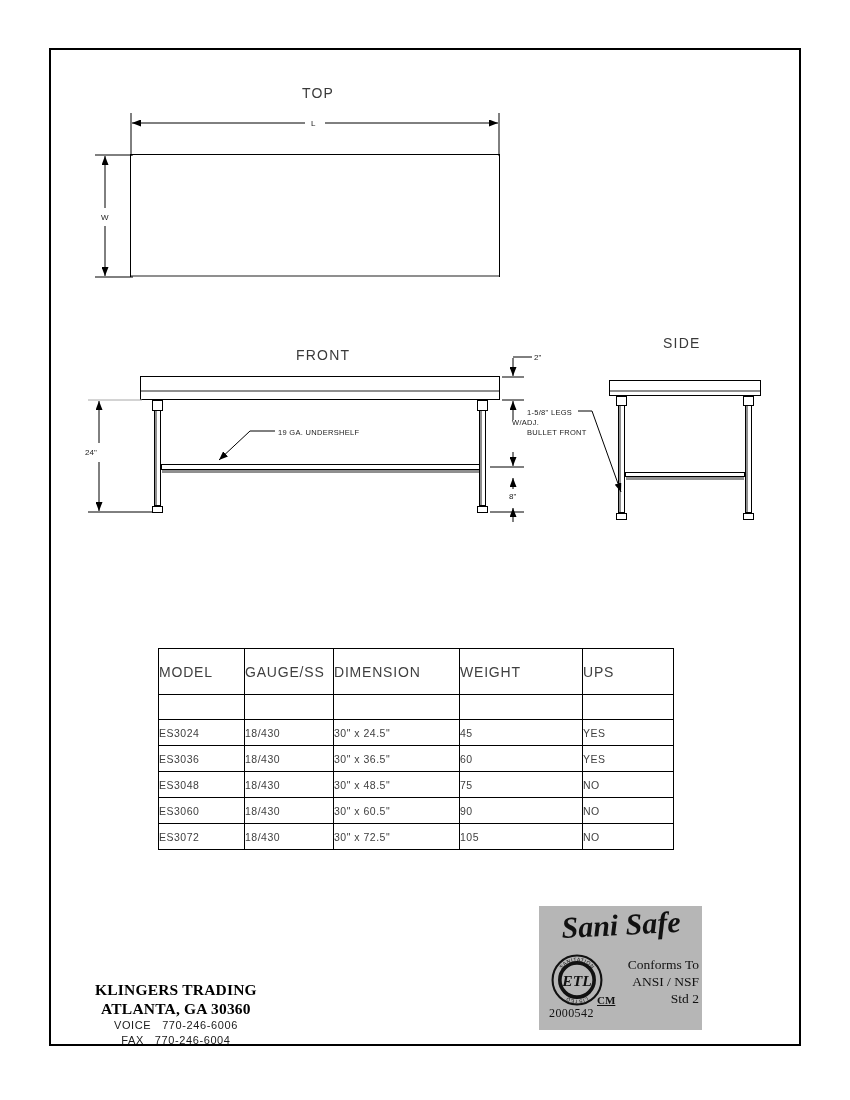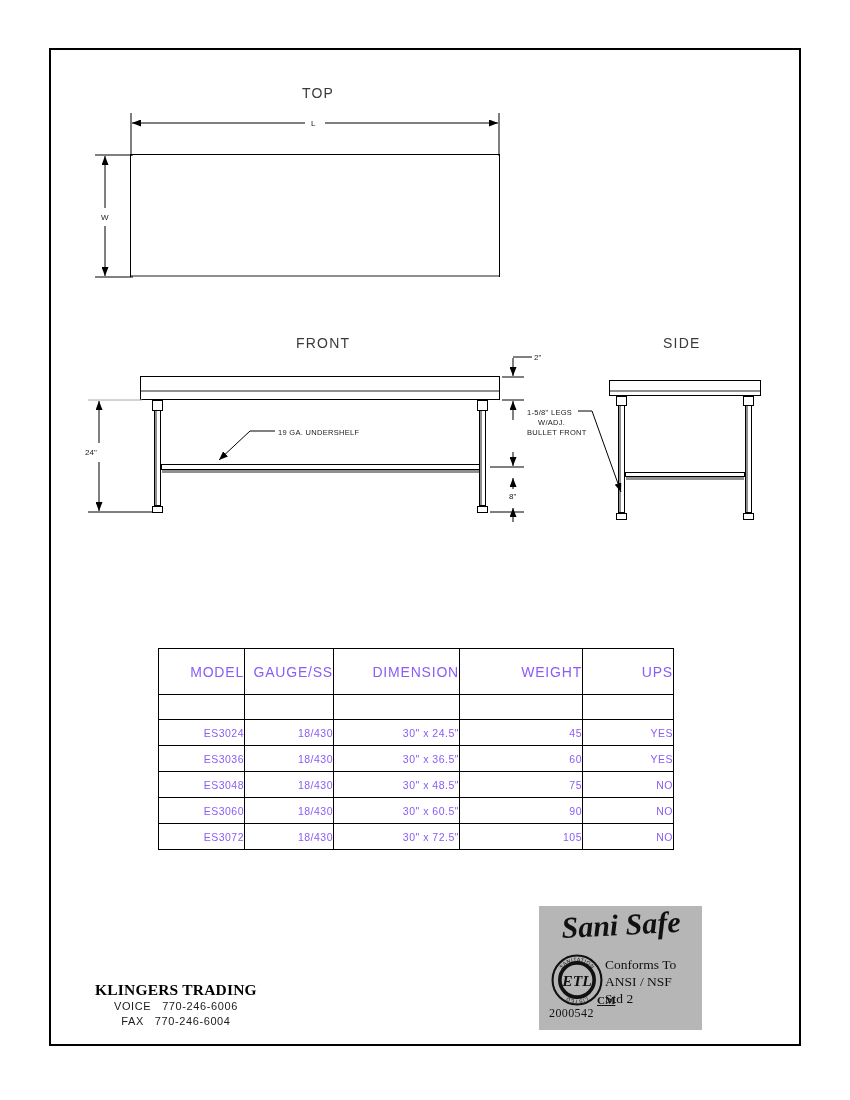--- a/index.html
+++ b/index.html
@@ -87,24 +87,24 @@
   #spec-table {
     position: absolute;
     left: 158px;
     top: 648px;
     width: 510px;
     border-collapse: collapse;
     table-layout: fixed;
   }
   #spec-table td, #spec-table th {
     border: 1px solid #000000;
-    text-align: right;
+    text-align: left;
     font-family: "Liberation Sans", sans-serif;
     font-weight: normal;
-    color: #8b5cf6;
+    color: #404040;
     padding: 0;
   }
   #spec-table thead th {
     height: 45px;
     font-size: 14px;
     letter-spacing: 0.8px;
   }
   #spec-table tbody td {
     height: 25px;
     font-size: 10.5px;
@@ -186,21 +186,21 @@
     font-family: "Liberation Serif", serif;
     font-size: 12px;
     letter-spacing: 0.4px;
     color: #111111;
   }
   .cert-conform {
     position: absolute;
     left: 66px;
     top: 50px;
     width: 94px;
-    text-align: left;
+    text-align: right;
     font-family: "Liberation Serif", serif;
     font-size: 13.5px;
     line-height: 17px;
     color: #111111;
     white-space: nowrap;
   }
 </style>
 </head>
 <body>
 
@@ -210,21 +210,21 @@
 
   <div class="view-title" style="left:302px; top:85px;">TOP</div>
 
   <div class="panel" style="left:130px; top:154px; width:370px; height:123px;"></div>
   <div class="panel-shadow" style="left:131px; top:275px; width:368px; height:2px;"></div>
 
   <div class="dim-text" style="left:311px; top:119px;">L</div>
 
   <div class="dim-text" style="left:101px; top:213px;">W</div>
 
-  <div class="view-title" style="left:296px; top:335px;">FRONT</div>
+  <div class="view-title" style="left:296px; top:347px;">FRONT</div>
 
   <div class="panel" style="left:140px; top:376px; width:360px; height:24px;"></div>
   <div class="panel-shadow" style="left:141px; top:390px; width:358px; height:2px;"></div>
 
   <div class="panel" style="left:152px; top:400px; width:11px; height:11px;"></div>
   <div class="panel" style="left:154px; top:410px; width:7px; height:96px;"></div>
   <div class="panel-shadow" style="left:155px; top:411px; width:2px; height:94px;"></div>
   <div class="panel" style="left:152px; top:506px; width:11px; height:7px;"></div>
 
   <div class="panel" style="left:477px; top:400px; width:11px; height:11px;"></div>
@@ -235,21 +235,21 @@
   <div class="panel" style="left:161px; top:464px; width:319px; height:6px;"></div>
   <div class="panel-shadow" style="left:162px; top:470px; width:317px; height:3px;"></div>
 
   <div class="dim-text" style="left:85px; top:448px;">24"</div>
   <div class="dim-text" style="left:534px; top:353px;">2"</div>
   <div class="dim-text" style="left:509px; top:492px;">8"</div>
 
   <div class="note-text" style="left:278px; top:428px;">19 GA. UNDERSHELF</div>
 
   <div class="note-text" style="left:527px; top:408px;">1-5/8" LEGS</div>
-  <div class="note-text" style="left:538px; top:418px;">W/ADJ.</div>
+  <div class="note-text" style="left:512px; top:418px;">W/ADJ.</div>
   <div class="note-text" style="left:527px; top:428px;">BULLET FRONT</div>
 
   <div class="view-title" style="left:663px; top:335px;">SIDE</div>
 
   <div class="panel" style="left:609px; top:380px; width:152px; height:16px;"></div>
   <div class="panel-shadow" style="left:610px; top:390px; width:150px; height:2px;"></div>
 
   <div class="panel" style="left:616px; top:396px; width:11px; height:10px;"></div>
   <div class="panel" style="left:618px; top:405px; width:7px; height:108px;"></div>
   <div class="panel-shadow" style="left:619px; top:406px; width:2px; height:106px;"></div>
@@ -359,20 +359,21 @@
         <td>18/430</td>
         <td>30" x 72.5"</td>
         <td>105</td>
         <td>NO</td>
       </tr>
     </tbody>
   </table>
 
   <div class="company-block">
     <div class="company-name">KLINGERS TRADING</div>
+    <div class="company-city">ATLANTA, GA 30360</div>
     <div class="company-phone">VOICE   770-246-6006</div>
     <div class="company-phone">FAX   770-246-6004</div>
   </div>
 
   <div class="cert-label">
     <div class="cert-brand">Sani Safe</div>
 
     <svg class="etl-mark" viewBox="0 0 100 100">
       <circle cx="50" cy="50" r="47" fill="none" stroke="#111111" stroke-width="4"></circle>
       <circle cx="50" cy="50" r="33" fill="none" stroke="#111111" stroke-width="7"></circle>

